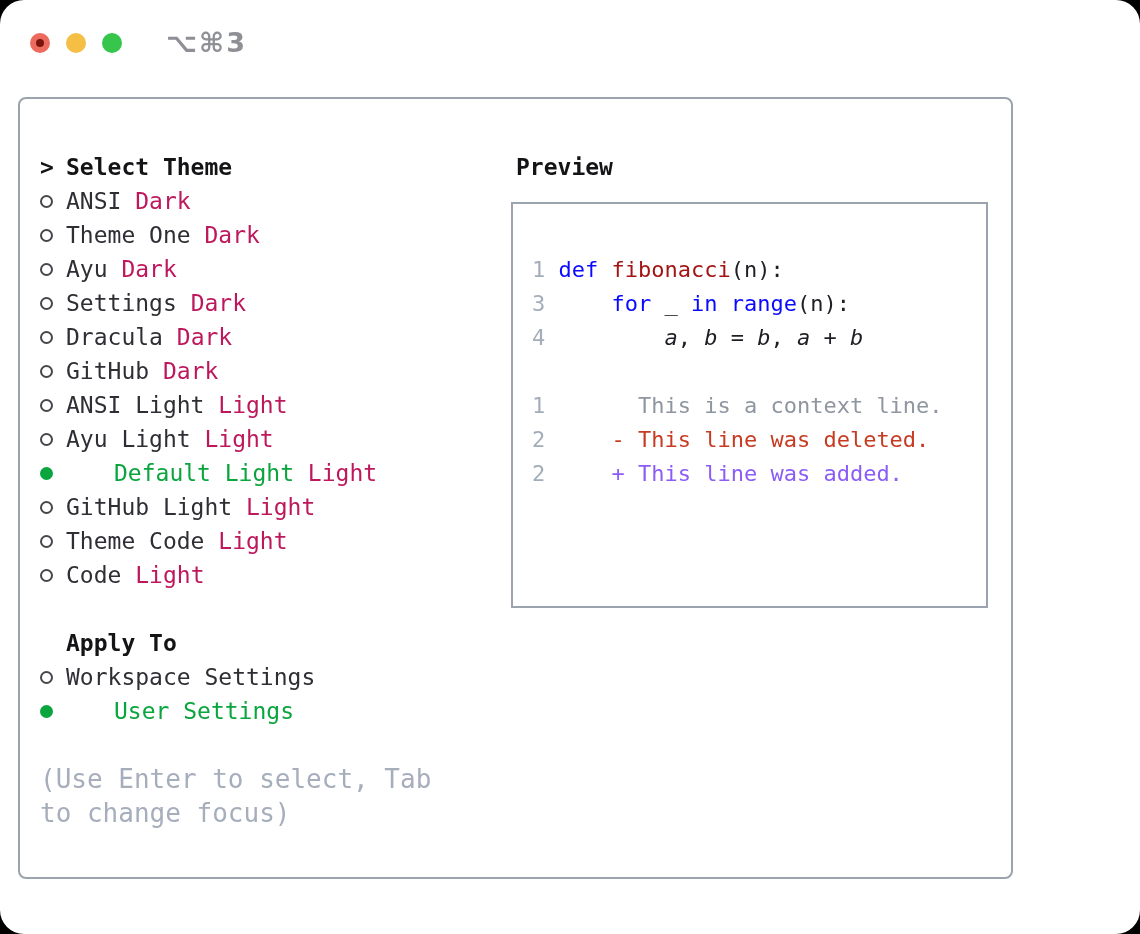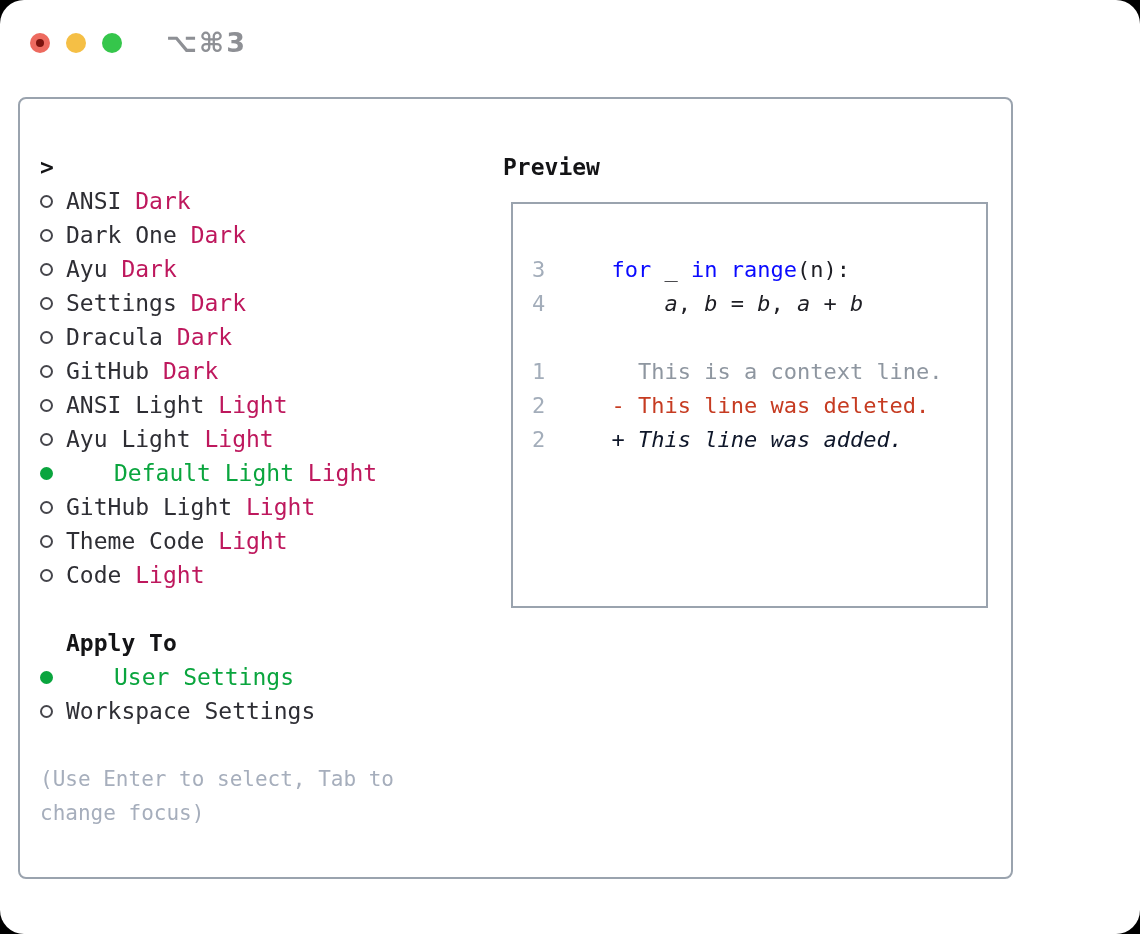--- a/index.html
+++ b/index.html
@@ -25,93 +25,95 @@
   .sidebar{position:absolute;left:20px;top:51px;font-size:23px;color:#2e2e34;}
   .row{height:34px;display:flex;align-items:center;white-space:pre;}
   .bold{font-weight:bold;color:#141416;}
   .marker{width:26px;flex:0 0 26px;display:flex;align-items:center;}
   .marker.prompt{font-weight:bold;color:#141416;}
   .dot{width:13px;height:13px;border-radius:50%;border:2px solid #46464c;box-sizing:border-box;}
   .dot.filled{background:#0aa53e;border-color:#0aa53e;}
   .selected .nm{color:#0aa53e;margin-left:48px;}
   .vr{color:#be185d;}
   .spacer{height:34px;}
-  .hint{width:400px;line-height:34px;font-size:21px;color:#a6aebc;white-space:normal;}
+  .hint{width:400px;line-height:34px;font-size:26px;color:#a6aebc;white-space:normal;}
 
   
-  .preview-title{position:absolute;left:483px;top:51px;height:34px;line-height:34px;
+  .preview-title{position:absolute;left:496px;top:51px;height:34px;line-height:34px;
                  font-size:23px;font-weight:bold;color:#141416;}
   .preview-box{position:absolute;left:491px;top:103px;width:473px;height:402px;
                border:2px solid #9aa3ae;background:#fff;}
   .code{position:absolute;left:19px;top:49px;font-size:22px;}
   .cline{height:34px;line-height:34px;white-space:pre;color:#1e1e24;}
   .ln{color:#a3adba;display:inline-block;min-width:1ch;}
   .tk-d{color:#1e1e24;}
   .tk-k{color:#0a0aff;}
   .tk-f{color:#a31515;}
   .tk-v{color:#1e1e24;font-style:italic;}
   .tk-ctx{color:#8e96a0;}
   .tk-del{color:#c63b21;}
-  .tk-add{color:#0f172a;font-style:italic;}
+  .tk-add{color:#8b5cf6;}
 </style>
 </head>
 <body>
 
 <div class="window">
 
   <div class="titlebar">
     <span class="light red"></span>
     <span class="light yellow"></span>
     <span class="light green"></span>
     <span class="shortcut">⌥⌘3</span>
   </div>
 
   <div class="panel">
 
     <div class="sidebar">
       <div class="row bold">
         <span class="marker prompt">&gt;</span>
+        <span>Select Theme</span>
       </div>
 
       <div id="theme-list">
           <div class="row"><span class="marker"><span class="dot"></span></span><span class="nm">ANSI</span><span class="vr"> Dark</span></div>
-          <div class="row"><span class="marker"><span class="dot"></span></span><span class="nm">Dark One</span><span class="vr"> Dark</span></div>
+          <div class="row"><span class="marker"><span class="dot"></span></span><span class="nm">Theme One</span><span class="vr"> Dark</span></div>
           <div class="row"><span class="marker"><span class="dot"></span></span><span class="nm">Ayu</span><span class="vr"> Dark</span></div>
           <div class="row"><span class="marker"><span class="dot"></span></span><span class="nm">Settings</span><span class="vr"> Dark</span></div>
           <div class="row"><span class="marker"><span class="dot"></span></span><span class="nm">Dracula</span><span class="vr"> Dark</span></div>
           <div class="row"><span class="marker"><span class="dot"></span></span><span class="nm">GitHub</span><span class="vr"> Dark</span></div>
           <div class="row"><span class="marker"><span class="dot"></span></span><span class="nm">ANSI Light</span><span class="vr"> Light</span></div>
           <div class="row"><span class="marker"><span class="dot"></span></span><span class="nm">Ayu Light</span><span class="vr"> Light</span></div>
           <div class="row selected"><span class="marker"><span class="dot filled"></span></span><span class="nm">Default Light</span><span class="vr"> Light</span></div>
           <div class="row"><span class="marker"><span class="dot"></span></span><span class="nm">GitHub Light</span><span class="vr"> Light</span></div>
           <div class="row"><span class="marker"><span class="dot"></span></span><span class="nm">Theme Code</span><span class="vr"> Light</span></div>
           <div class="row"><span class="marker"><span class="dot"></span></span><span class="nm">Code</span><span class="vr"> Light</span></div>
         </div>
 
       <div class="spacer"></div>
 
       <div class="row bold">
         <span class="marker"></span>
         <span>Apply To</span>
       </div>
 
       <div id="apply-list">
+          <div class="row"><span class="marker"><span class="dot"></span></span><span class="nm">Workspace Settings</span></div>
           <div class="row selected"><span class="marker"><span class="dot filled"></span></span><span class="nm">User Settings</span></div>
-          <div class="row"><span class="marker"><span class="dot"></span></span><span class="nm">Workspace Settings</span></div>
         </div>
 
       <div class="spacer"></div>
 
       <div class="hint">(Use Enter to select, Tab to change focus)</div>
     </div>
 
     <div class="preview-title">Preview</div>
 
     <div class="preview-box">
       <div class="code" id="code-area">
+          <div class="cline"><span class="ln">1</span><span class="tk-d"> </span><span class="tk-k">def</span><span class="tk-d"> </span><span class="tk-f">fibonacci</span><span class="tk-d">(n):</span></div>
           <div class="cline"><span class="ln">3</span><span class="tk-d">     </span><span class="tk-k">for</span><span class="tk-d"> _ </span><span class="tk-k">in</span><span class="tk-d"> </span><span class="tk-k">range</span><span class="tk-d">(n):</span></div>
           <div class="cline"><span class="ln">4</span><span class="tk-d">         </span><span class="tk-v">a</span><span class="tk-d">, </span><span class="tk-v">b</span><span class="tk-d"> = </span><span class="tk-v">b</span><span class="tk-d">, </span><span class="tk-v">a</span><span class="tk-d"> + </span><span class="tk-v">b</span></div>
           <div class="cline"><span class="ln"></span></div>
           <div class="cline"><span class="ln">1</span><span class="tk-ctx">       This is a context line.</span></div>
           <div class="cline"><span class="ln">2</span><span class="tk-del">     - This line was deleted.</span></div>
           <div class="cline"><span class="ln">2</span><span class="tk-add">     + This line was added.</span></div>
         </div>
     </div>
 
   </div>

